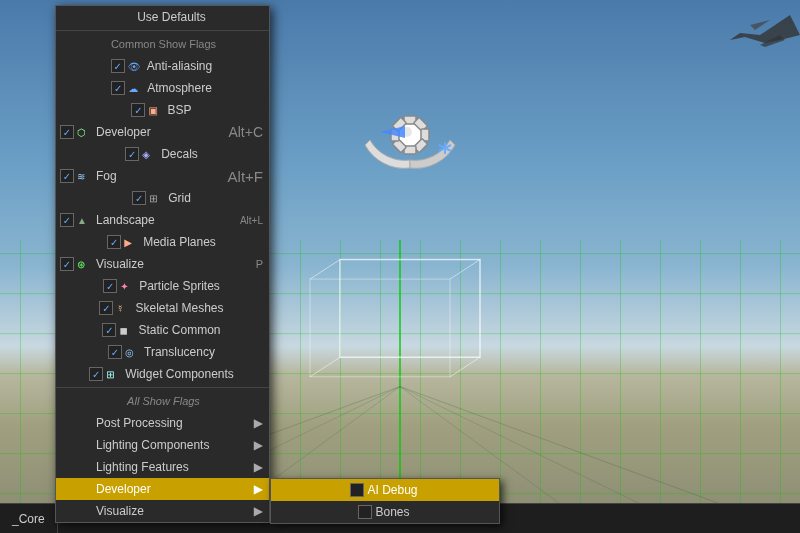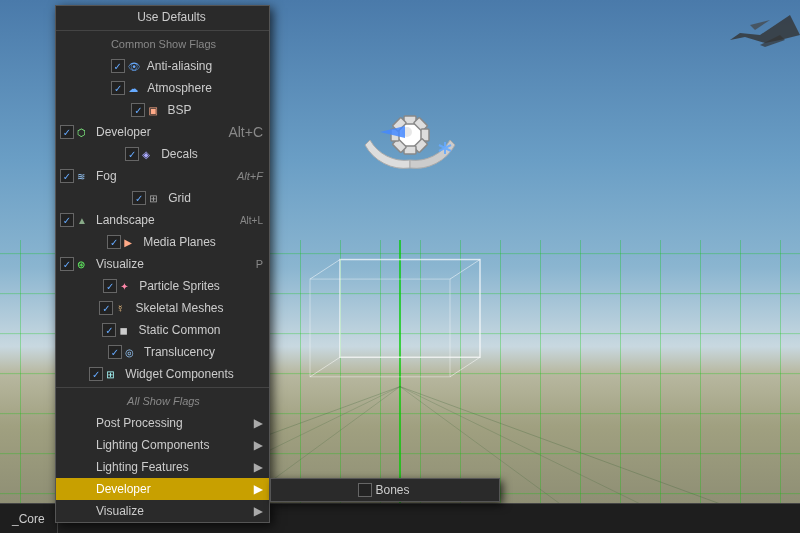--- a/index.html
+++ b/index.html
@@ -223,21 +223,21 @@
     </div>
     <div class="menu-row">
       <span class="ico-check-only on"></span>
       <span style="width:16px;margin-right:3px;font-size:10px;color:#aaf;">◈</span>
       <span>Decals</span>
     </div>
     <div class="menu-row">
       <span class="ico-check-only on"></span>
       <span style="width:16px;margin-right:3px;font-size:10px;color:#9cf;">≋</span>
       <span>Fog</span>
-      <span style="color:#888;font-size:11px;margin-left:auto;font-style:italic;">Alt+F</span>
+      <span style="color:#888;font-size:15px;margin-left:auto;">Alt+F</span>
     </div>
     <div class="menu-row">
       <span class="ico-check-only on"></span>
       <span style="width:16px;margin-right:3px;font-size:10px;color:#aaa;">⊞</span>
       <span>Grid</span>
     </div>
     <div class="menu-row">
       <span class="ico-check-only on"></span>
       <span style="width:16px;margin-right:3px;font-size:10px;color:#8a8;">▲</span>
       <span>Landscape</span>
@@ -306,20 +306,24 @@
     </div>
 
     <div class="menu-row active" style="background:#c8a000;color:#fff;position:relative;">
       <span style="width:14px;margin-right:3px;"></span>
       <span style="width:16px;margin-right:3px;"></span>
       <span>Developer</span>
       <span style="margin-left:auto;color:#fff;">▶</span>
 
       <div style="position:absolute;top:0;left:214px;width:230px;background:#2a2a2a;border:1px solid #555;z-index:102;box-shadow:3px 3px 8px rgba(0,0,0,0.7);">
 
+        <div class="menu-row active" style="background:#c8a000;color:#fff;">
+          <span class="ico-check-only"></span>
+          <span>AI Debug</span>
+        </div>
         <div class="menu-row">
           <span class="ico-check-only"></span>
           <span>Bones</span>
         </div>
 
       </div>
     </div>
 
     <div class="menu-row">
       <span style="width:14px;margin-right:3px;"></span>

